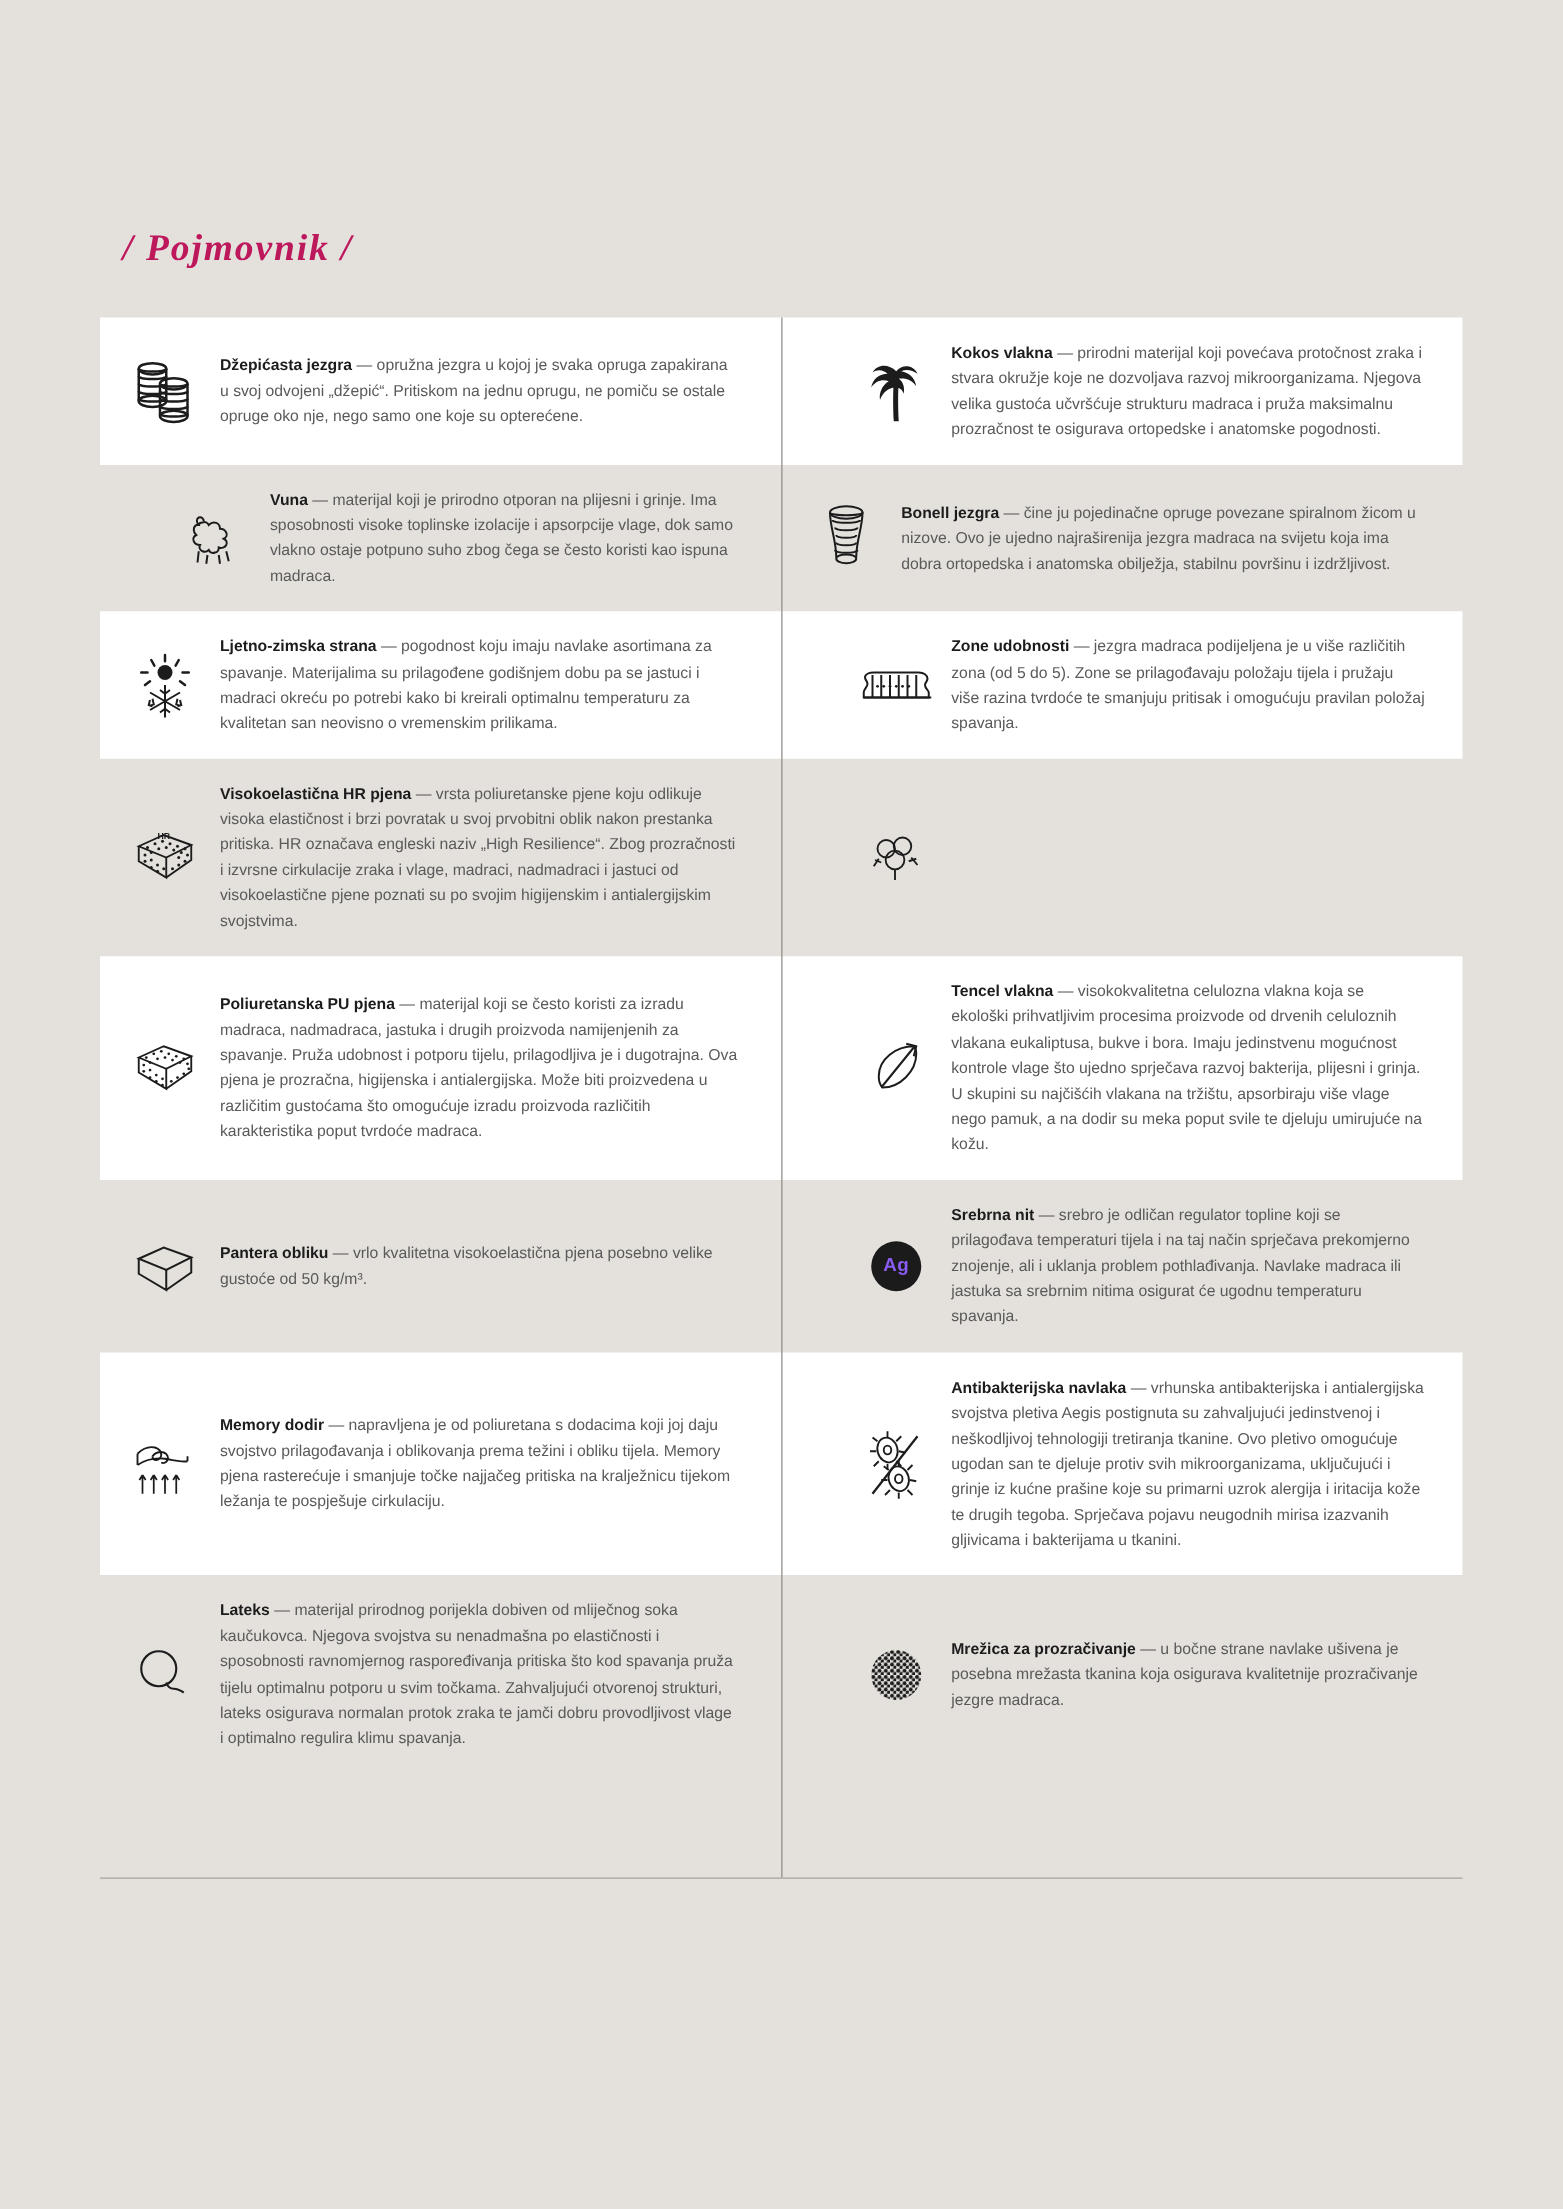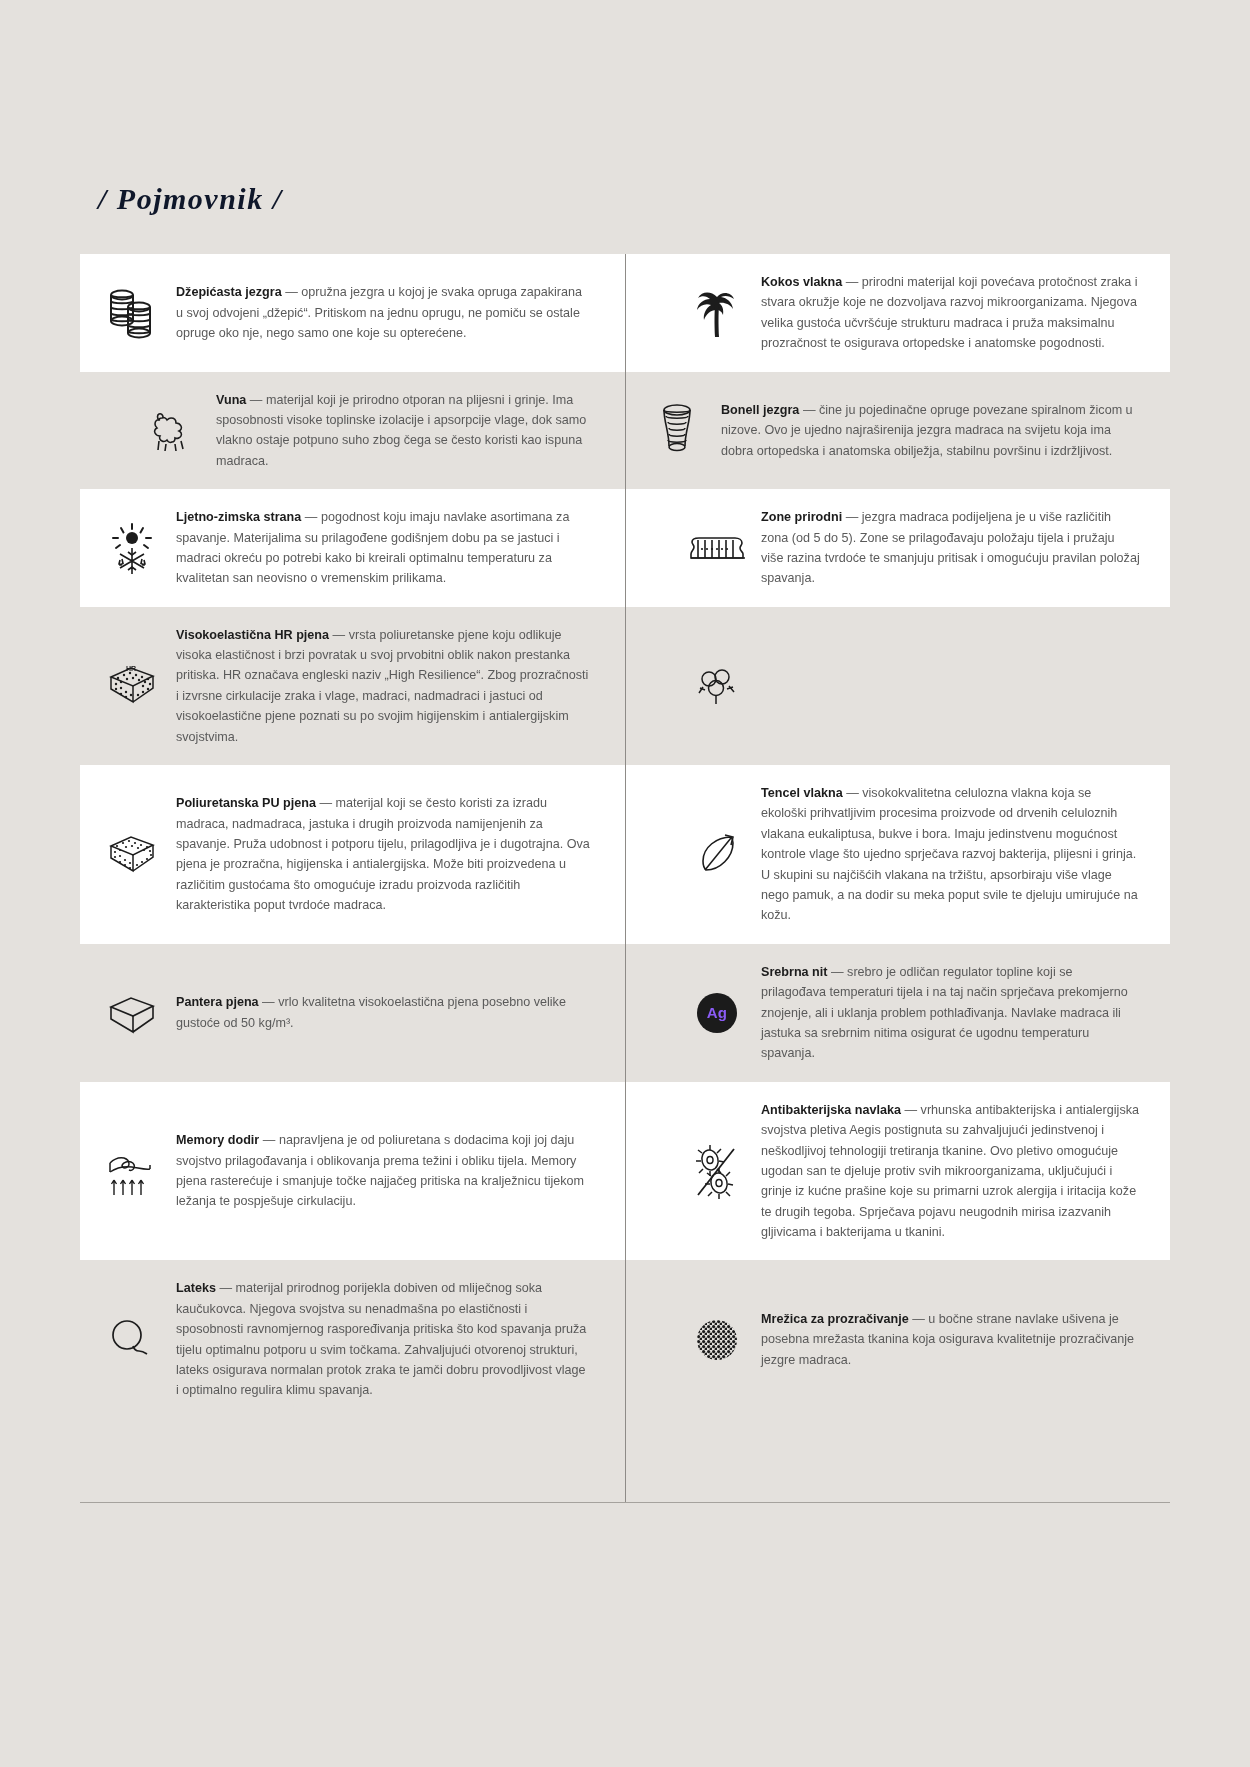--- a/index.html
+++ b/index.html
@@ -24,21 +24,21 @@
   
   .page-title {
     position: absolute;
     left: 98px;
     top: 182px;
     font-family: "Liberation Serif", serif;
     font-style: italic;
     font-weight: 700;
     font-size: 30px;
     letter-spacing: 1.5px;
-    color: #0f172a;
+    color: #be185d;
     white-space: nowrap;
   }
 
   
   .glossary {
     position: absolute;
     left: 80px;
     top: 254px;
     width: 1090px;
   }
@@ -226,21 +226,21 @@
               <circle cx="16" cy="21" r="1.1"></circle>
                 <circle cx="21" cy="21" r="1.1"></circle>
               <circle cx="26" cy="21" r="1.1"></circle>
                 <circle cx="31" cy="21" r="1.1"></circle>
               <circle cx="36" cy="21" r="1.1"></circle>
                 <circle cx="41" cy="21" r="1.1"></circle>
             </g>
           </svg>
         </div>
         <div class="entry-text">
-          <span class="entry-term">Zone prirodni</span><span> — </span><span>jezgra madraca podijeljena je u više različitih zona (od 5 do 5). Zone se prilagođavaju položaju tijela i pružaju više razina tvrdoće te smanjuju pritisak i omogućuju pravilan položaj spavanja.</span>
+          <span class="entry-term">Zone udobnosti</span><span> — </span><span>jezgra madraca podijeljena je u više različitih zona (od 5 do 5). Zone se prilagođavaju položaju tijela i pružaju više razina tvrdoće te smanjuju pritisak i omogućuju pravilan položaj spavanja.</span>
         </div>
       </div>
     </div>
 
     <div class="row">
       <div class="cell left">
         <div class="icon-slot">
           <svg width="54" height="50" viewBox="0 0 54 50">
             <g fill="none" stroke="#1c1c1c" stroke-width="1.5">
               <path d="M6 16l20-9 22 8-20 10z"></path>
@@ -353,21 +353,21 @@
       <div class="cell left">
         <div class="icon-slot">
           <svg width="54" height="44" viewBox="0 0 54 44">
             <g fill="none" stroke="#1c1c1c" stroke-width="1.6">
               <path d="M6 16l20-9 22 8-20 10z"></path>
               <path d="M6 16v12l22 13V25M48 15v12L28 41"></path>
             </g>
           </svg>
         </div>
         <div class="entry-text">
-          <span class="entry-term">Pantera pjena</span><span> — </span><span>vrlo kvalitetna visokoelastična pjena posebno velike gustoće od 50 kg/m³.</span>
+          <span class="entry-term">Pantera obliku</span><span> — </span><span>vrlo kvalitetna visokoelastična pjena posebno velike gustoće od 50 kg/m³.</span>
         </div>
       </div>
       <div class="cell right">
         <div class="icon-slot">
           <div class="ag-badge">Ag</div>
         </div>
         <div class="entry-text">
           <span class="entry-term">Srebrna nit</span><span> — </span><span>srebro je odličan regulator topline koji se prilagođava temperaturi tijela i na taj način sprječava prekomjerno znojenje, ali i uklanja problem pothlađivanja. Navlake madraca ili jastuka sa srebrnim nitima osigurat će ugodnu temperaturu spavanja.</span>
         </div>
       </div>

